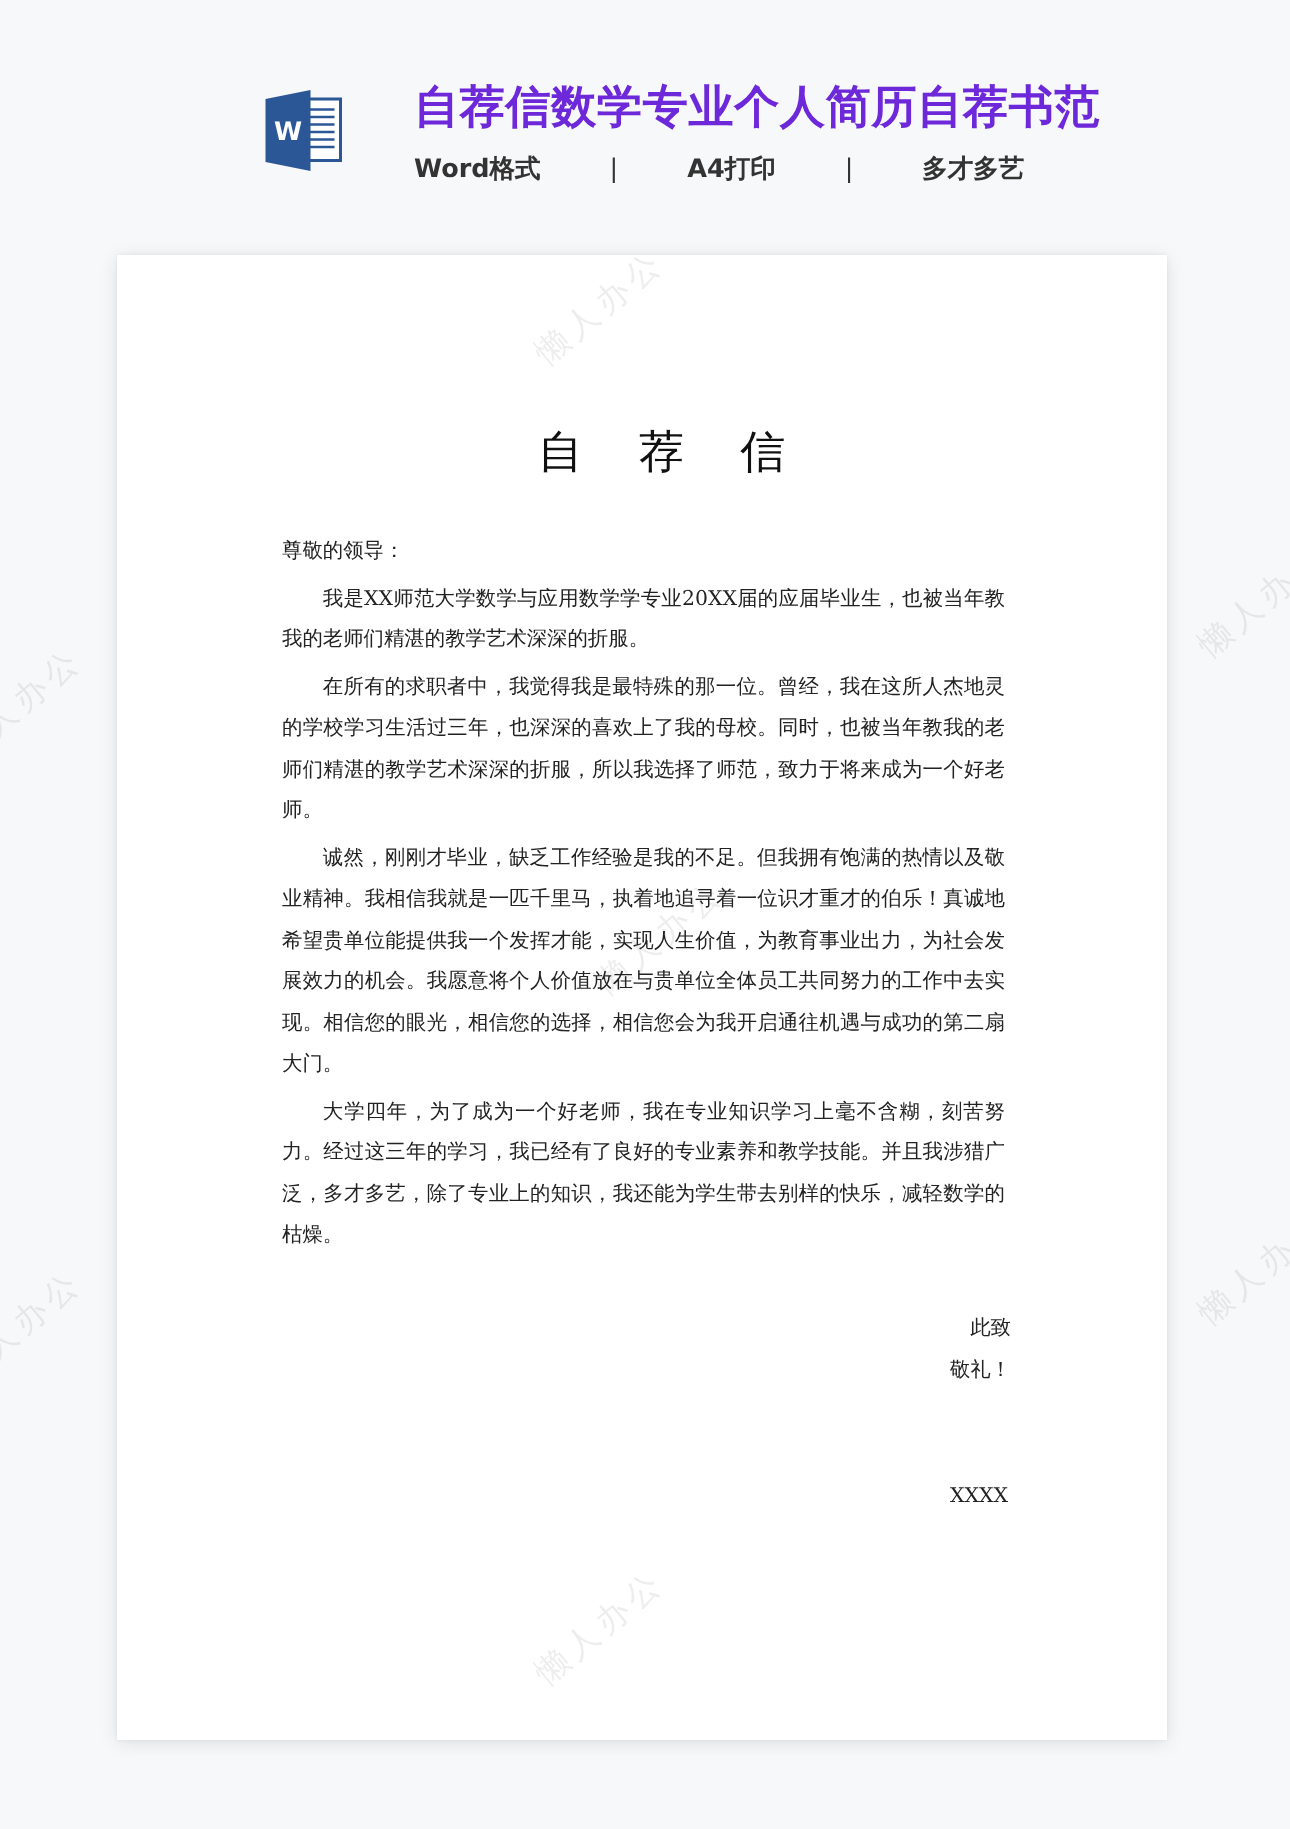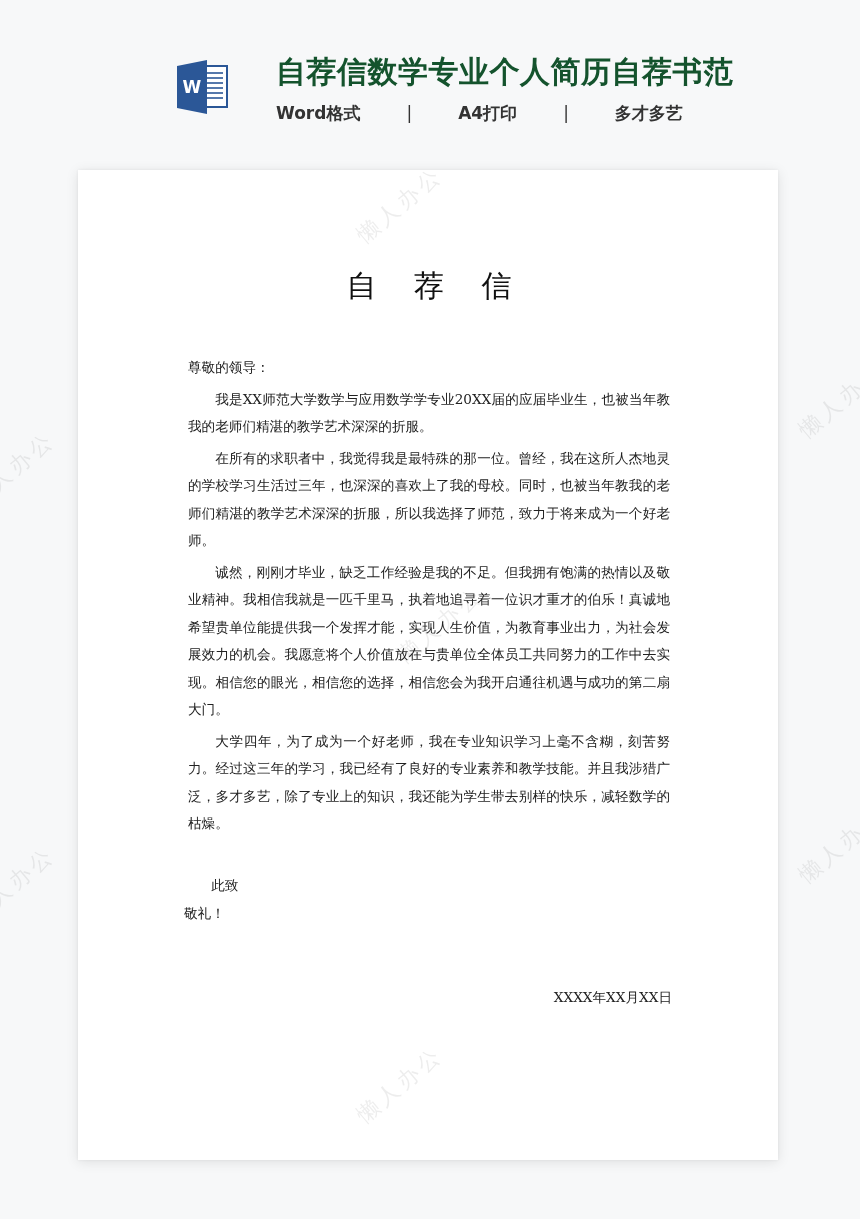--- a/index.html
+++ b/index.html
@@ -23,21 +23,21 @@
   .word-icon {
     position: absolute;
     left: 175px; top: 58px;
     width: 56px; height: 56px;
   }
   .header-title {
     position: absolute;
     left: 276px; top: 52px;
     font-size: 30px;
     font-weight: bold;
-    color: #14532d;
+    color: #6d28d9;
     letter-spacing: 0.5px;
     white-space: nowrap;
     line-height: 40px;
     text-align: center;
   }
   .header-sub {
     position: absolute;
     left: 276px; top: 101px;
     font-size: 17px;
     font-weight: bold;
@@ -78,28 +78,28 @@
     font-family: "DejaVu Sans", sans-serif;
     font-size: 22px;
     color: rgba(0,0,0,0.07);
     transform: rotate(-40deg);
     white-space: nowrap;
     letter-spacing: 4px;
     pointer-events: none;
   }
   .doc-title {
     position: absolute;
-    left: 0; top: 96px;
+    left: 0; top: 112px;
     width: 700px;
     text-align: center;
     font-family: "DejaVu Sans", sans-serif;
     font-size: 30px;
     color: #111;
     letter-spacing: 14px;
-    padding-left: 8px;
+    padding-left: 20px;
     line-height: 40px;
   }
   .body-text {
     position: absolute;
     left: 106px; top: 180px;
     width: 490px;
     font-family: "DejaVu Serif", "Liberation Serif", serif;
     font-size: 13.6px;
     color: #222;
     line-height: 27.5px;
@@ -114,21 +114,21 @@
   }
   .closing {
     position: absolute;
     left: 106px; top: 702px;
     width: 490px;
     font-family: "DejaVu Serif", "Liberation Serif", serif;
     font-size: 13.6px;
     color: #222;
     line-height: 27.5px;
   }
-  .closing p { margin: 0; }
+  .closing p { margin: 0; text-align: right; }
   .closing p.indent { text-indent: 2em; }
   .signature {
     position: absolute;
     right: 106px; top: 817px;
     width: 300px;
     text-align: right;
     font-family: "DejaVu Serif", "Liberation Serif", serif;
     font-size: 13.6px;
     color: #222;
     line-height: 20px;
@@ -185,15 +185,15 @@
     <p class="indent">诚然，刚刚才毕业，缺乏工作经验是我的不足。但我拥有饱满的热情以及敬业精神。我相信我就是一匹千里马，执着地追寻着一位识才重才的伯乐！真诚地希望贵单位能提供我一个发挥才能，实现人生价值，为教育事业出力，为社会发展效力的机会。我愿意将个人价值放在与贵单位全体员工共同努力的工作中去实现。相信您的眼光，相信您的选择，相信您会为我开启通往机遇与成功的第二扇大门。</p>
     <p class="indent">大学四年，为了成为一个好老师，我在专业知识学习上毫不含糊，刻苦努力。经过这三年的学习，我已经有了良好的专业素养和教学技能。并且我涉猎广泛，多才多艺，除了专业上的知识，我还能为学生带去别样的快乐，减轻数学的枯燥。</p>
   </div>
 
   <div class="closing">
     <p class="indent">此致</p>
     <p>敬礼！</p>
   </div>
 
   <div class="signature">
-    <span class="sig-date">XXXX年XX月XX日</span>
+    <span class="sig-name">XXXX</span>
   </div>
 </div>
 
 </body></html>

